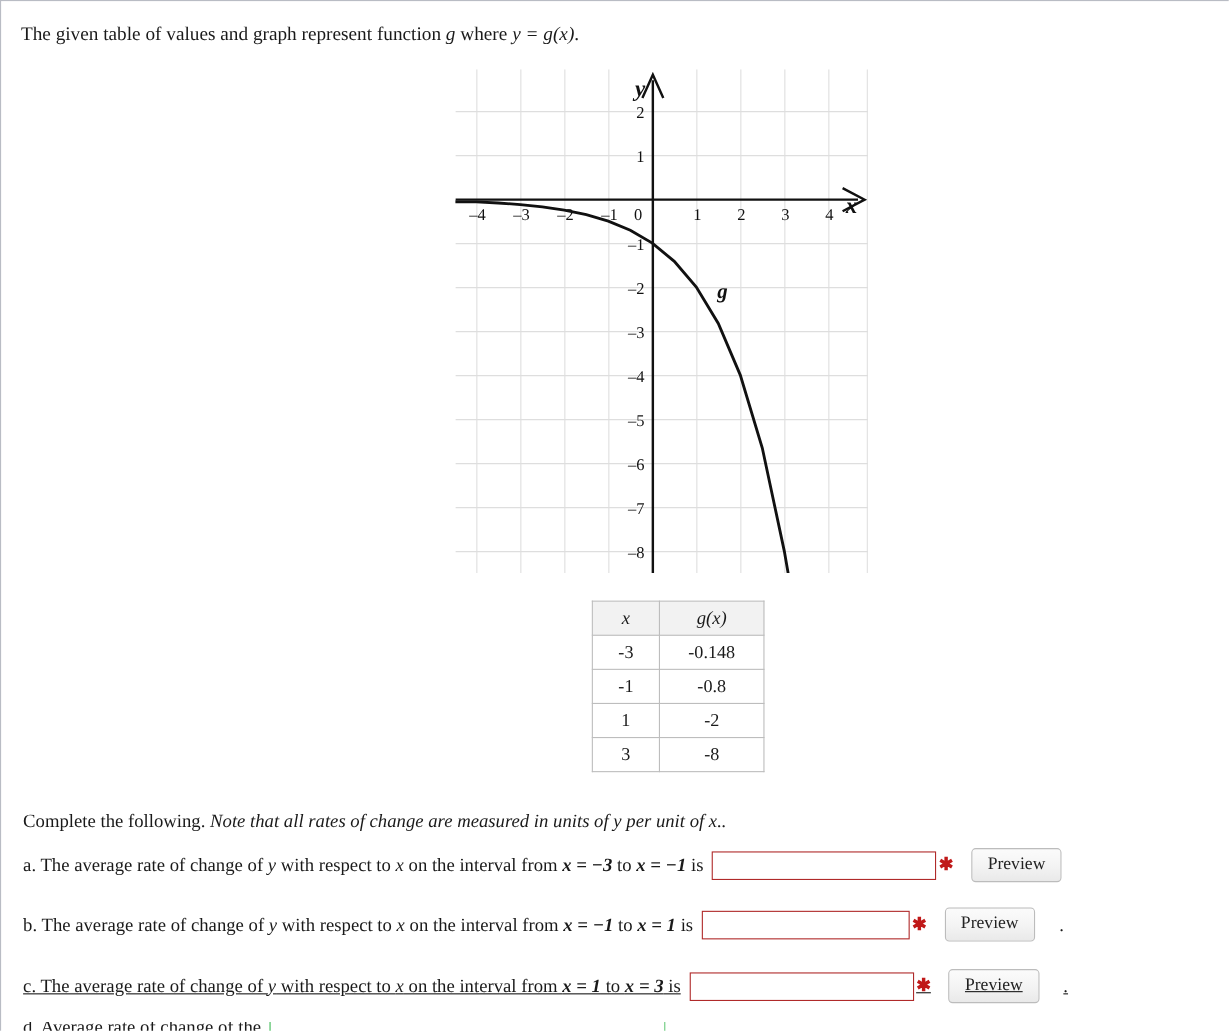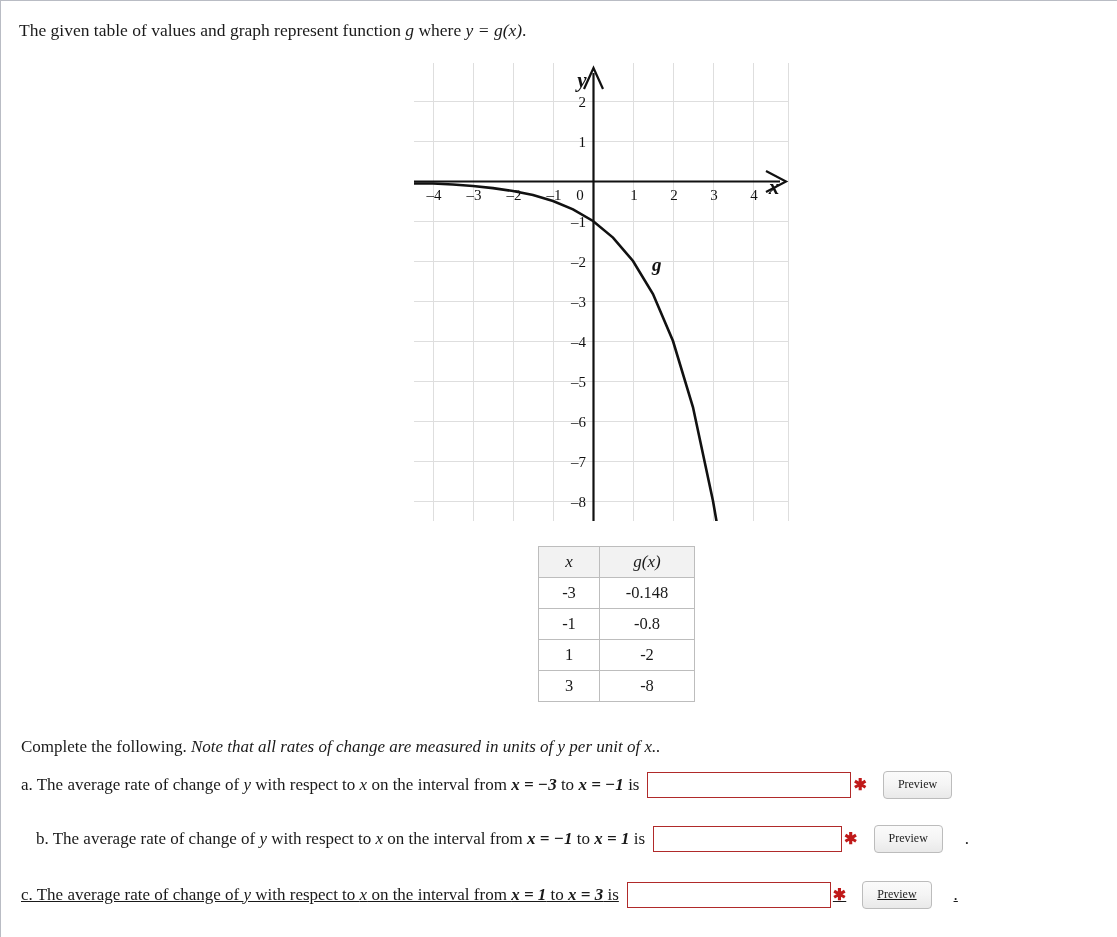--- a/index.html
+++ b/index.html
@@ -107,21 +107,21 @@
   
   .qrow {
     position: absolute;
     left: 20px;
     display: flex;
     align-items: center;
     font-size: 17px;
     white-space: nowrap;
   }
   #qrow-a { top: 770px; }
-  #qrow-b { top: 824px; margin-left: 15px; }
+  #qrow-b { top: 824px; }
   #qrow-c { top: 880px; text-decoration: underline; }
 
   .qtext { margin-right: 8px; }
   .answer-input {
     border: 1px solid #b02a2a;
     background: #ffffff;
     height: 26px;
     box-sizing: border-box;
     font-family: "Liberation Serif", "DejaVu Serif", serif;
     font-size: 15px;
@@ -131,21 +131,21 @@
   }
   .mark {
     color: #c01919;
     font-size: 16px;
     font-weight: bold;
     margin: 0 4px 0 2px;
     line-height: 1;
   }
   .preview-btn {
     font-family: "Liberation Serif", "DejaVu Serif", serif;
-    font-size: 12px;
+    font-size: 16px;
     color: #222;
     background: linear-gradient(to bottom, #fbfbfb 0%, #f4f4f4 50%, #e9e9e9 100%);
     border: 1px solid #bcbcbc;
     border-radius: 4px;
     padding: 5px 14px 6px 14px;
     margin-left: 12px;
     cursor: pointer;
   }
   .trailing-dot {
     margin-left: 22px;
@@ -302,14 +302,18 @@
   </div>
 
   <div class="qrow" id="qrow-c">
     <span class="qtext"><span>c. The average rate of change of </span><span class="mathvar">y</span><span> with respect to </span><span class="mathvar">x</span><span> on the interval from </span><span class="mathvar mb">x = 1</span><span> to </span><span class="mathvar mb">x = 3</span><span> is</span></span>
     <input class="answer-input" style="width: 204px;" type="text" value="">
     <span class="mark">✱</span>
     <button class="preview-btn">Preview</button>
     <span class="trailing-dot">.</span>
   </div>
 
+  <div class="qrow-cut">
+    <span>d. Average rate of change of the</span>
+    <span class="cut-input"></span>
+  </div>
 
 </div>
 
 </body></html>

